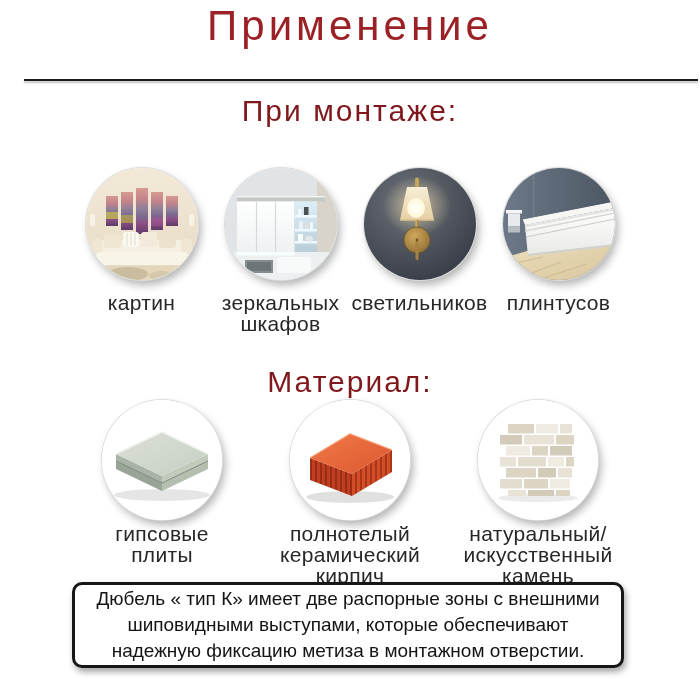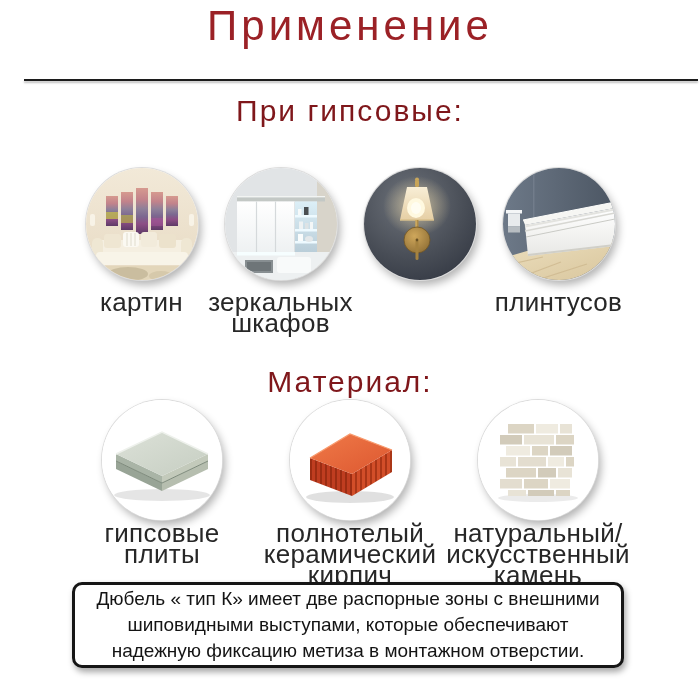--- a/index.html
+++ b/index.html
@@ -17,38 +17,38 @@
   .row1{top:168px;}
   .row2{top:400px;gap:20px;}
   .item{display:flex;flex-direction:column;align-items:center;}
   .row1 .item{width:139px;}
   .row2 .item{width:168px;}
   .circle{border-radius:50%;overflow:hidden;position:relative;background:#fff;
           box-shadow:0 0 0 1px #dcdcdc, 3px 5px 8px rgba(0,0,0,0.30);}
   .row1 .circle{width:112px;height:112px;}
   .row2 .circle{width:120px;height:120px;}
   .circle svg{display:block;width:100%;height:100%;}
-  .label{margin-top:12px;font-size:26px;line-height:21px;color:#272727;text-align:center;
+  .label{margin-top:12px;font-size:21px;line-height:21px;color:#272727;text-align:center;
          white-space:pre-line;letter-spacing:0.3px;}
   .row2 .label{margin-top:3px;}
   .note{position:absolute;left:72px;top:582px;width:552px;height:86px;box-sizing:border-box;
         border:3px solid #161616;border-radius:10px;background:#ffffff;
         box-shadow:2px 4px 6px rgba(0,0,0,0.35);
         display:flex;align-items:center;justify-content:center;padding:0 0;}
   .note p{margin:0;font-size:19px;line-height:26px;text-align:center;color:#141414;white-space:pre-line;}
 </style>
 </head>
 <body>
 
 <div class="page">
 
   <h1 class="title">Применение</h1>
   <div class="rule"></div>
 
-  <h2 class="sub sub1">При гипсовые:</h2>
+  <h2 class="sub sub1">При монтаже:</h2>
 
   <div class="row row1">
 
     <div class="item">
       <div class="circle">
         <svg viewBox="0 0 112 112">
           <defs>
             <linearGradient id="wallG" x1="0" y1="0" x2="0" y2="1">
               <stop offset="0" stop-color="#f2e9d8"></stop>
                 <stop offset="1" stop-color="#e7dac3"></stop>
@@ -163,20 +163,21 @@
           <ellipse cx="52" cy="40" rx="5" ry="6" fill="#fffdf2"></ellipse>
           <path d="M36 52 L70 52" stroke="#d9c08e" stroke-width="1.5" fill="none"></path>
           <rect x="51.5" y="52" width="3" height="26" fill="#b08c48"></rect>
           <rect x="51.5" y="52" width="1.2" height="26" fill="#d7b469"></rect>
           <circle cx="53" cy="72" r="13" fill="url(#brassG3)"></circle>
           <circle cx="53" cy="72" r="13" fill="none" stroke="#6f5426" stroke-width="0.8"></circle>
           <rect x="51.5" y="72" width="3" height="20" rx="1.5" fill="#a5823f"></rect>
           <circle cx="53" cy="72" r="1.4" fill="#6b5224"></circle>
         </svg>
       </div>
+      <div class="label">светильников</div>
     </div>
 
     <div class="item">
       <div class="circle">
         <svg viewBox="0 0 112 112">
           <defs>
             <linearGradient id="wallG4" x1="0" y1="0" x2="1" y2="0">
               <stop offset="0" stop-color="#6d7988"></stop>
                 <stop offset="1" stop-color="#4c5663"></stop>
             </linearGradient>

